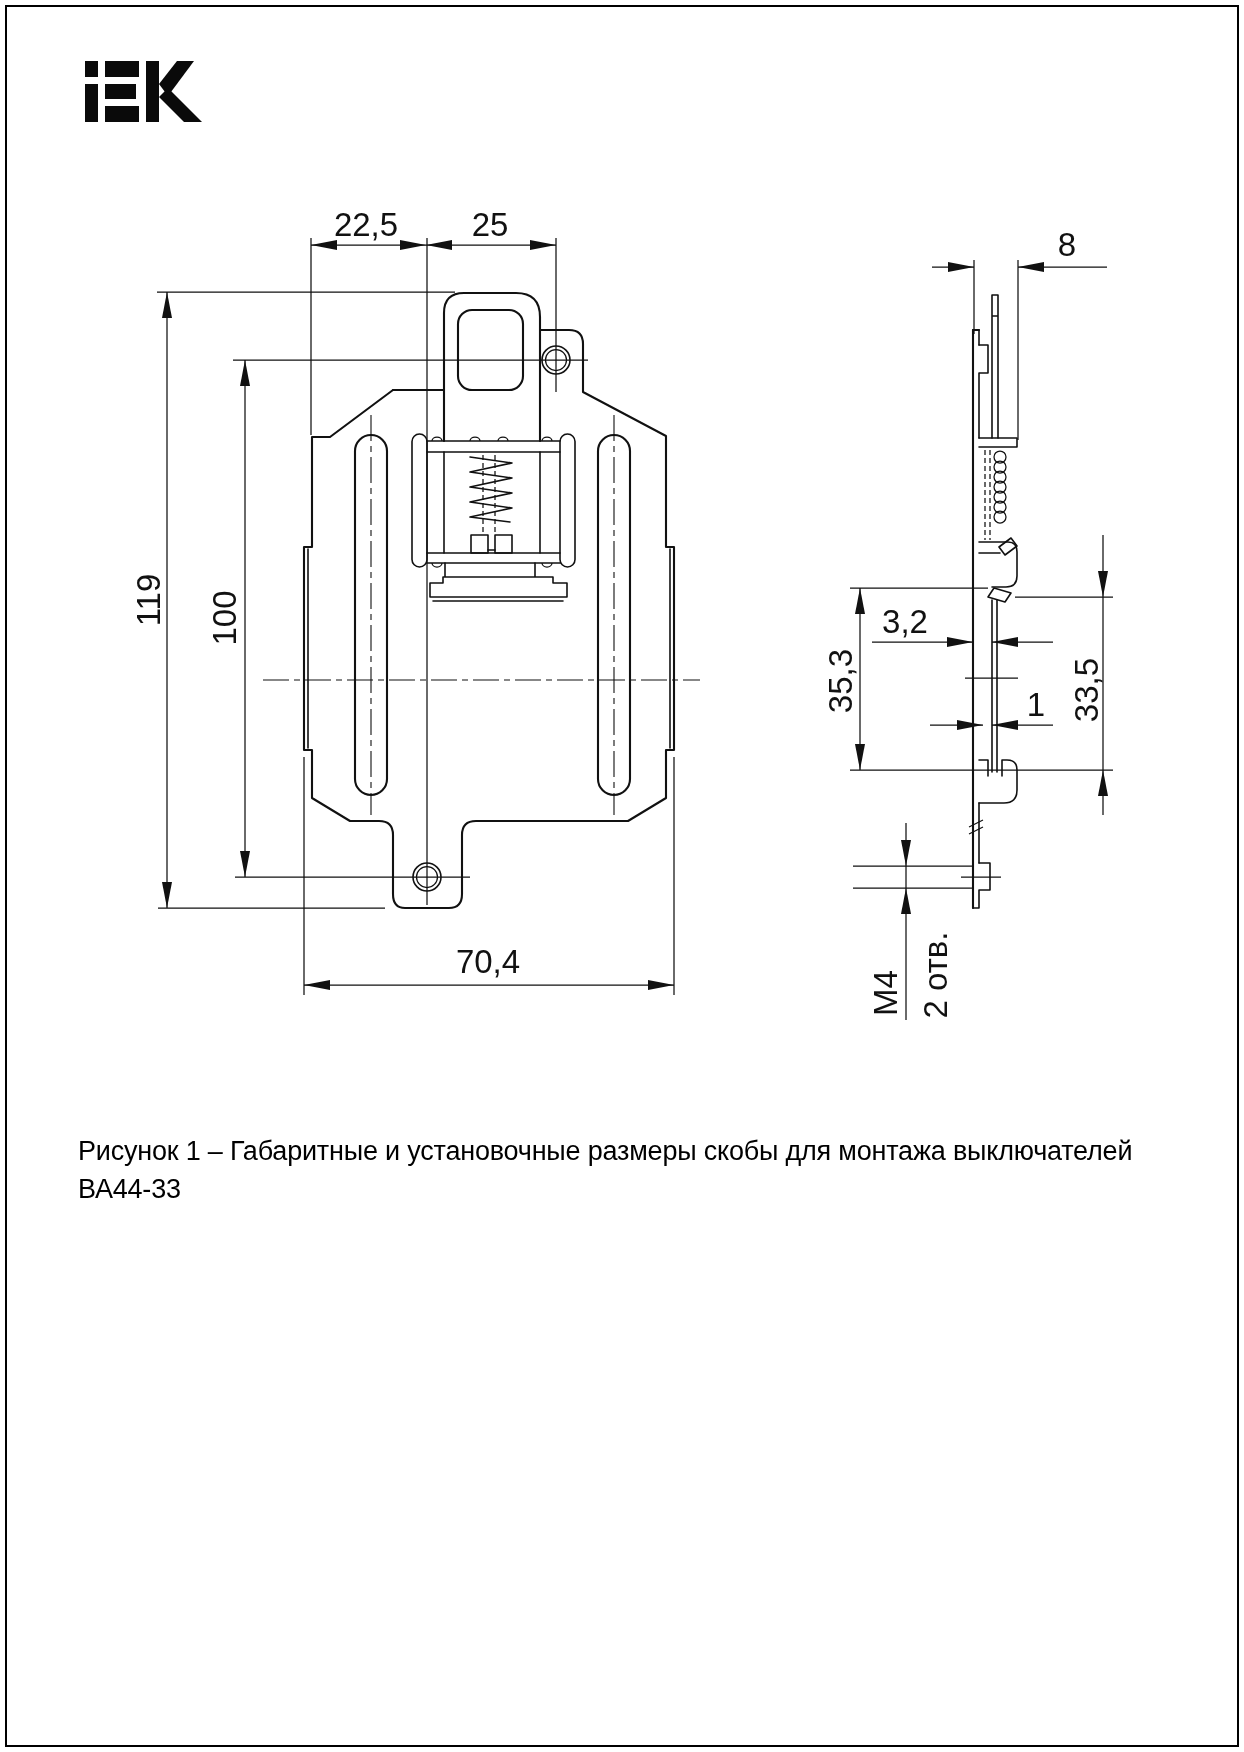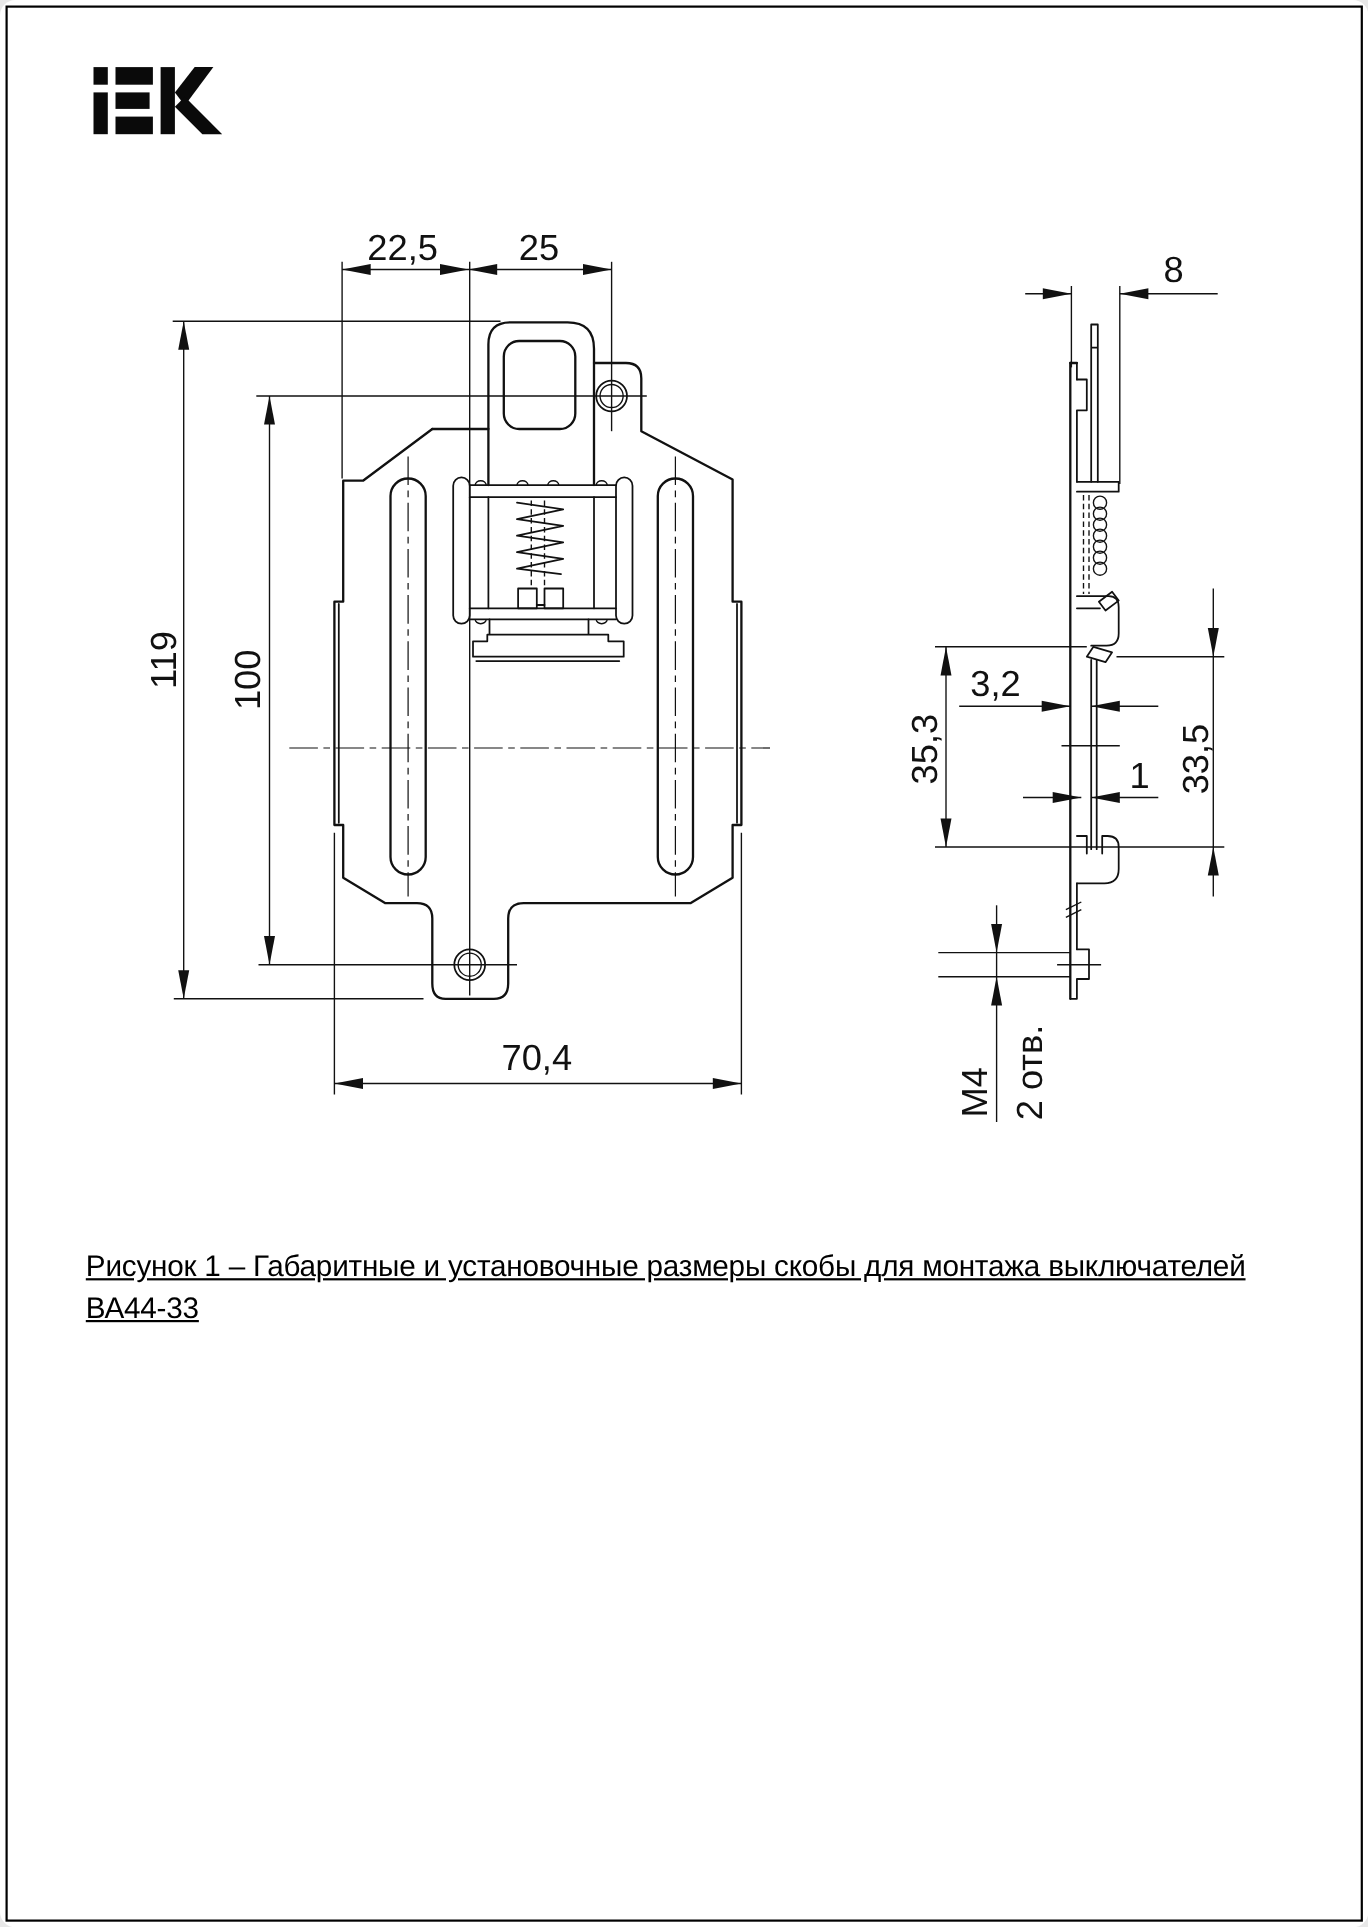--- a/index.html
+++ b/index.html
@@ -1,28 +1,28 @@
 <!DOCTYPE html>
 <html><head>
 <meta charset="utf-8">
 <style>
   html,body{margin:0;padding:0;background:#e8e8e8;font-family:"Liberation Sans",sans-serif;}
-  .sheet{position:relative;width:1244px;height:1752px;background:#ffffff;overflow:hidden;border-radius:14px;}
+  .sheet{position:relative;width:1244px;height:1752px;background:#ffffff;overflow:hidden;}
   .frame{position:absolute;left:5px;top:5px;right:5px;bottom:5px;border:2px solid #000;}
   svg{position:absolute;left:0;top:0;}
   .ol{stroke:#111;stroke-width:2.1;fill:none;stroke-linejoin:round;stroke-linecap:round;}
   .ol2{stroke:#111;stroke-width:1.6;fill:none;stroke-linejoin:round;stroke-linecap:round;}
   .thin{stroke:#111;stroke-width:1.25;fill:none;}
   .cl{stroke:#111;stroke-width:1.1;fill:none;stroke-dasharray:26 5 6 5;}
   .dash{stroke:#111;stroke-width:1.25;fill:none;stroke-dasharray:5 3;}
   .arr{fill:#111;stroke:none;}
   .tooth{fill:#fff;stroke:#111;stroke-width:1.6;stroke-linejoin:round;}
   text.dim{font-family:"Liberation Sans",sans-serif;font-size:33px;fill:#111;}
   .logoShape{fill:#0a0a0a;}
-  .caption{position:absolute;left:78px;top:1132px;width:1080px;font-size:27px;line-height:38px;color:#000;letter-spacing:-0.2px;text-decoration:underline;}
+  .caption{position:absolute;left:78px;top:1132px;width:1080px;font-size:27px;line-height:38px;color:#000;letter-spacing:-0.2px;}
 </style>
 </head>
 <body>
 
 <div class="sheet">
   <div class="frame"></div>
 
   <svg width="1244" height="1752" viewBox="0 0 1244 1752" aria-hidden="false">
 
     <g aria-label="iEK">

